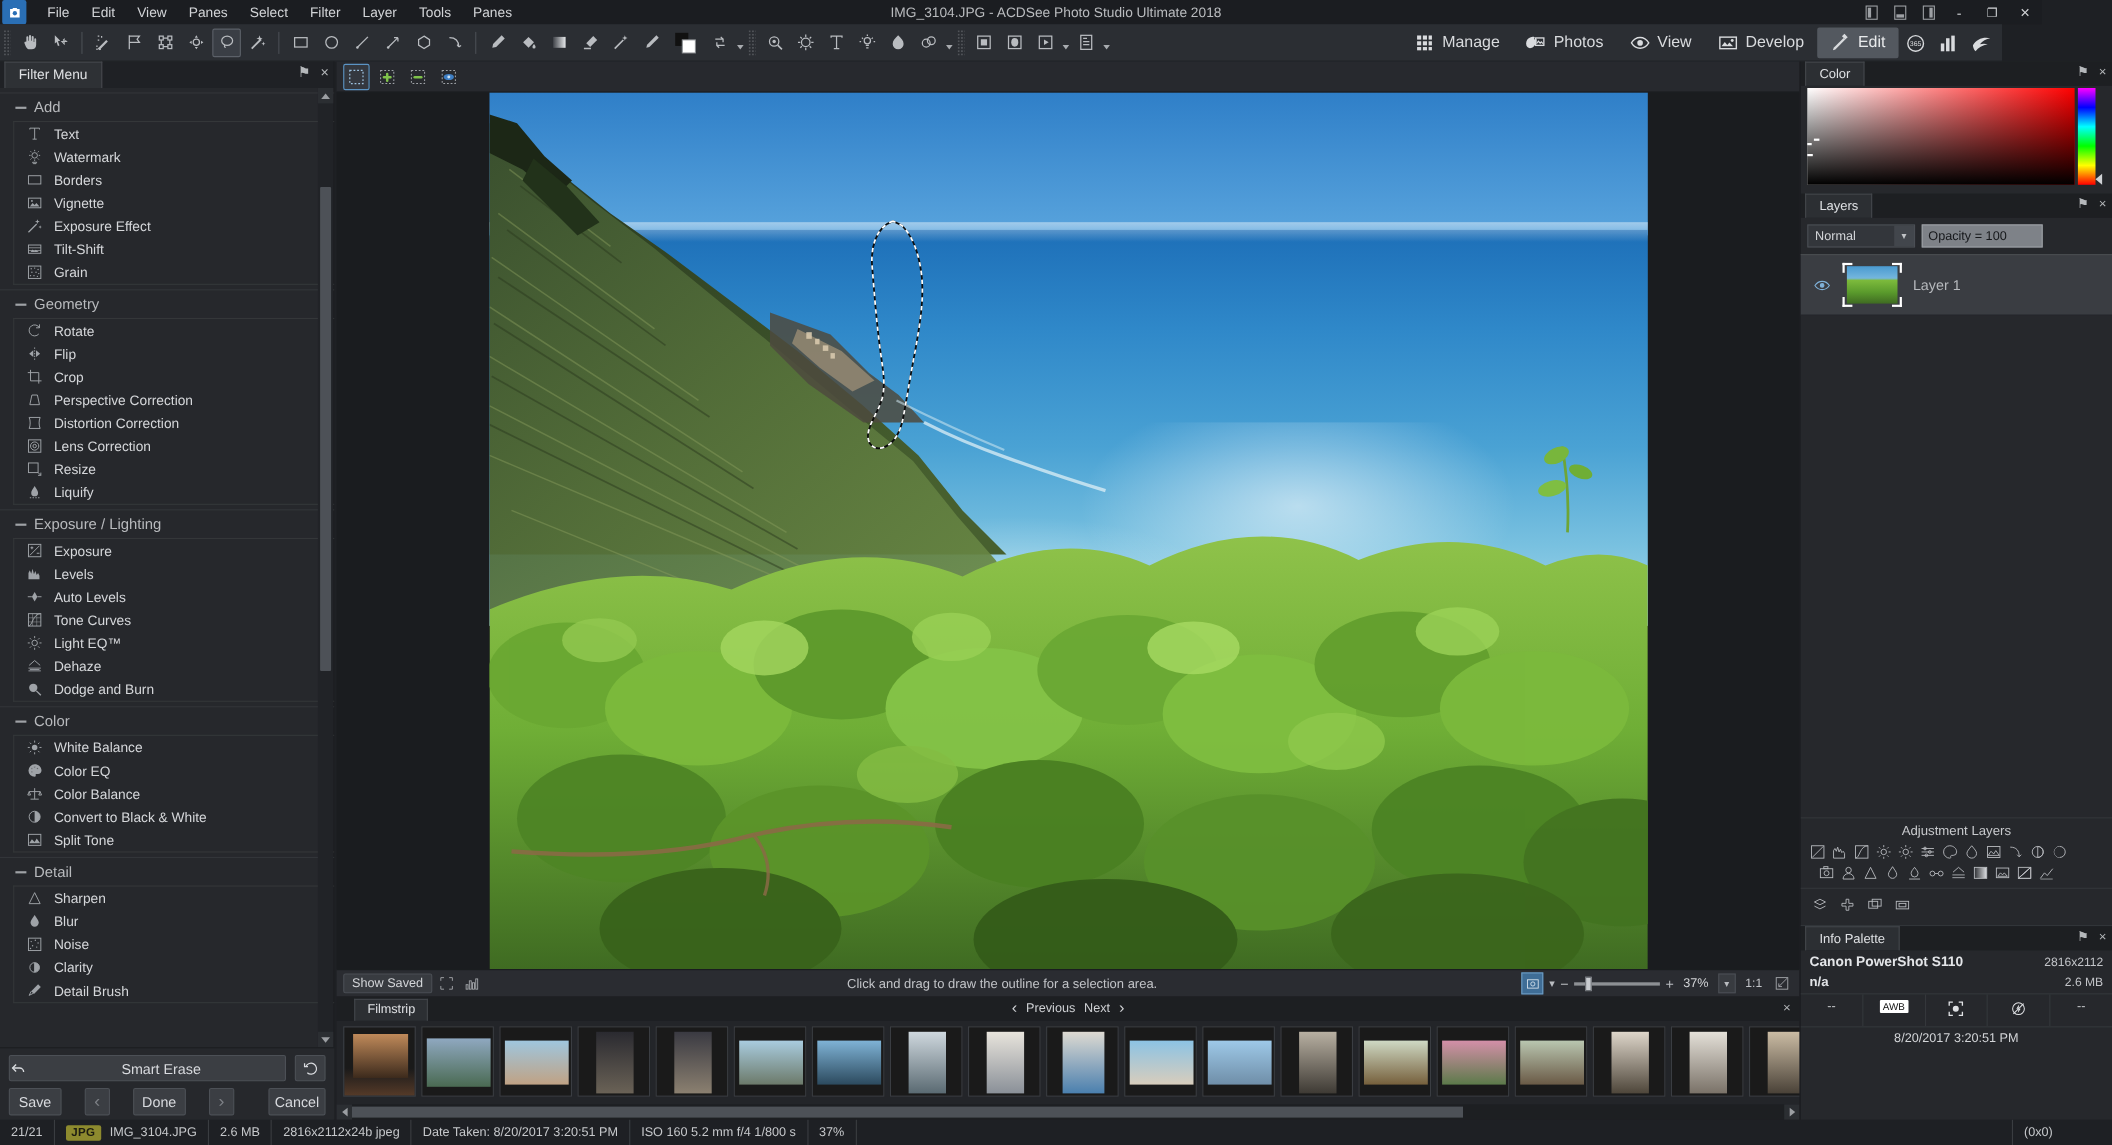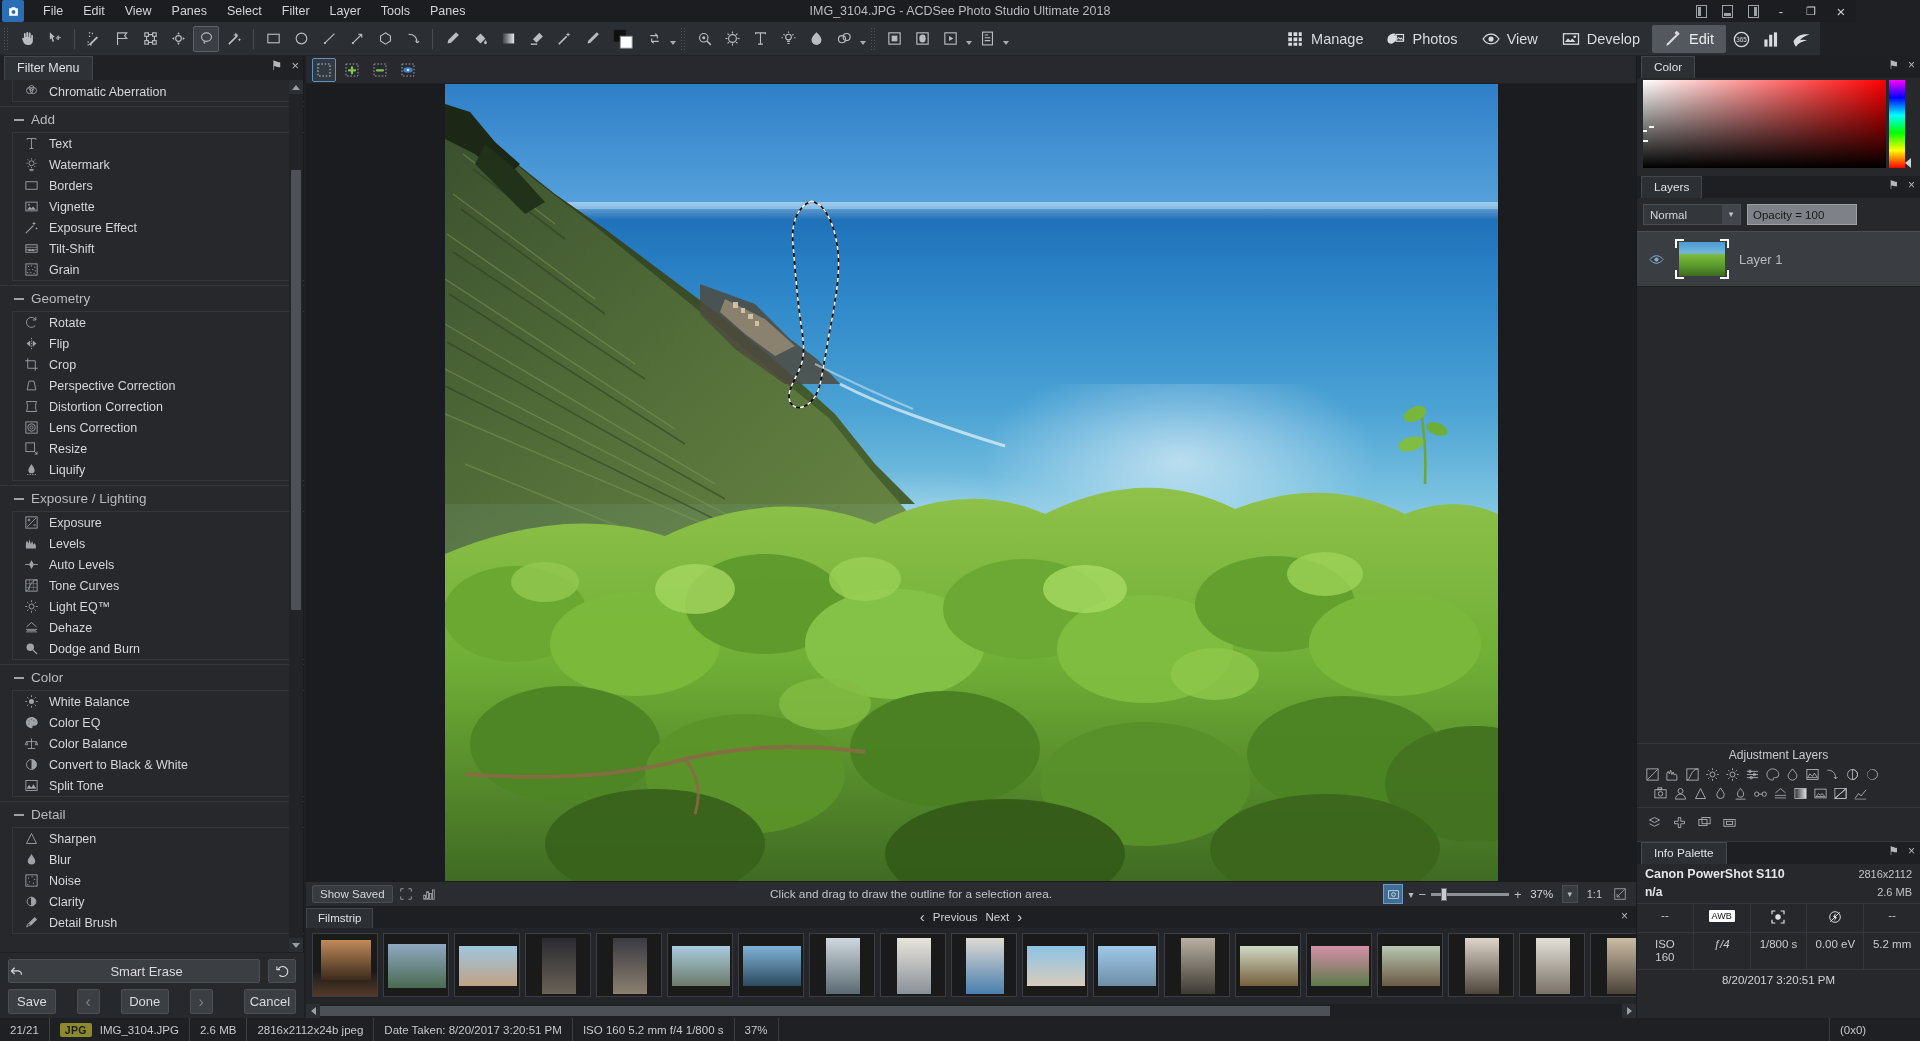--- a/index.html
+++ b/index.html
@@ -158,21 +158,21 @@
             padding:2px 7px; border-radius:2px; }
   .mini-ic { width:20px;height:20px;display:flex;align-items:center;justify-content:center;margin-left:3px; }
   .mini-ic svg { width:14px;height:14px;stroke:#a5a8ac;fill:none;stroke-width:1.4; }
   #hinttext { flex:1; text-align:center; font-size:11.8px; color:#c2c4c8; }
 
   
   #filmstrip { position:absolute; left:306px; top:906px; width:1330px; height:112px; background:#232529; }
   #fs-tabbar { height:22px; background:#1d1f22; position:relative; display:flex; align-items:flex-end; }
   #fs-tab { background:#2c2f33; color:#dfe1e4; font-size:11.5px; padding:3px 11px 4px 11px;
             border-top:1px solid #43464b; border-left:1px solid #43464b; border-right:1px solid #43464b;
-            margin-left:0; }
+            margin-left:16px; }
   #fs-nav { position:absolute; left:0; right:0; top:2px; display:flex; align-items:center;
             justify-content:center; gap:8px; font-size:11.5px; color:#cfd1d4; }
   #fs-close { position:absolute; right:8px; top:3px; font-size:12px; color:#b5b8bb; }
   #fs-thumbs { position:absolute; left:0; top:22px; width:1330px; height:74px; display:flex;
                align-items:center; gap:5px; padding:0 6px; }
   .thumb { width:66px; height:64px; border:1px solid #3a3d42; position:relative; overflow:hidden;
            flex:none; background:#14161a; }
   .thumb.sel { border:2px solid #7ea8cf; }
   #fs-scroll { position:absolute; left:0; bottom:0; width:1330px; height:14px; background:#1d1f22;
                display:flex; align-items:center; }
@@ -571,32 +571,20 @@
     <div id="lp-tab">Filter Menu</div>
     <div class="pin-close">
       <span>⚑</span>
       <span>×</span>
     </div>
   </div>
 
   <div id="lp-scroll">
     <div id="lp-inner">
 
-      <div class="grp-box" style="border-top:none;margin-top:0;">
-        <div class="fitem" style="margin-top:-9px;height:30px;align-items:flex-end;padding-bottom:2px">
-          <span class="ic">
-              <svg viewBox="0 0 24 24">
-                <circle cx="9" cy="12" r="5"></circle>
-                <circle cx="15" cy="12" r="5"></circle>
-                <circle cx="12" cy="8" r="4"></circle>
-              </svg>
-            </span>
-          <span>Chromatic Aberration</span>
-        </div>
-      </div>
 
       <div class="grp-hdr">
         <span class="grp-minus"></span>
         <span>Add</span>
       </div>
       <div class="grp-box">
         <div class="fitem">
           <span class="ic">
               <svg viewBox="0 0 24 24">
                 <path d="M5 6V4h14v2M12 4v16M9 20h6"></path>
@@ -1483,28 +1471,20 @@
         </div>
         <div class="ig-cell">
           <svg viewBox="0 0 24 24" style="width:16px;height:16px;fill:none;stroke:#e0e2e5;stroke-width:1.4">
               <circle cx="12" cy="12" r="8"></circle>
               <path d="M13 6l-4 6h3l-1 6 4-6h-3z" fill="#e0e2e5" stroke="none"></path>
               <path d="M5 19L19 5"></path>
             </svg>
         </div>
         <div class="ig-cell">--</div>
       </div>
-      <div class="ig-row">
-        <div class="ig-cell" style="white-space:pre-line;line-height:13px">ISO
-160</div>
-        <div class="ig-cell" style="font-style:italic">ƒ/4</div>
-        <div class="ig-cell">1/800 s</div>
-        <div class="ig-cell">0.00 eV</div>
-        <div class="ig-cell">5.2 mm</div>
-      </div>
       <div style="text-align:center;padding:4px 0;font-size:11.5px;color:#d2d4d7">8/20/2017 3:20:51 PM</div>
     </div>
   </div>
 </div>
 
 <div id="statusbar">
   <div class="sb-cell">21/21</div>
   <div class="sb-cell" style="gap:8px">
     <span id="jpgbadge">JPG</span>
     <span>IMG_3104.JPG</span>

